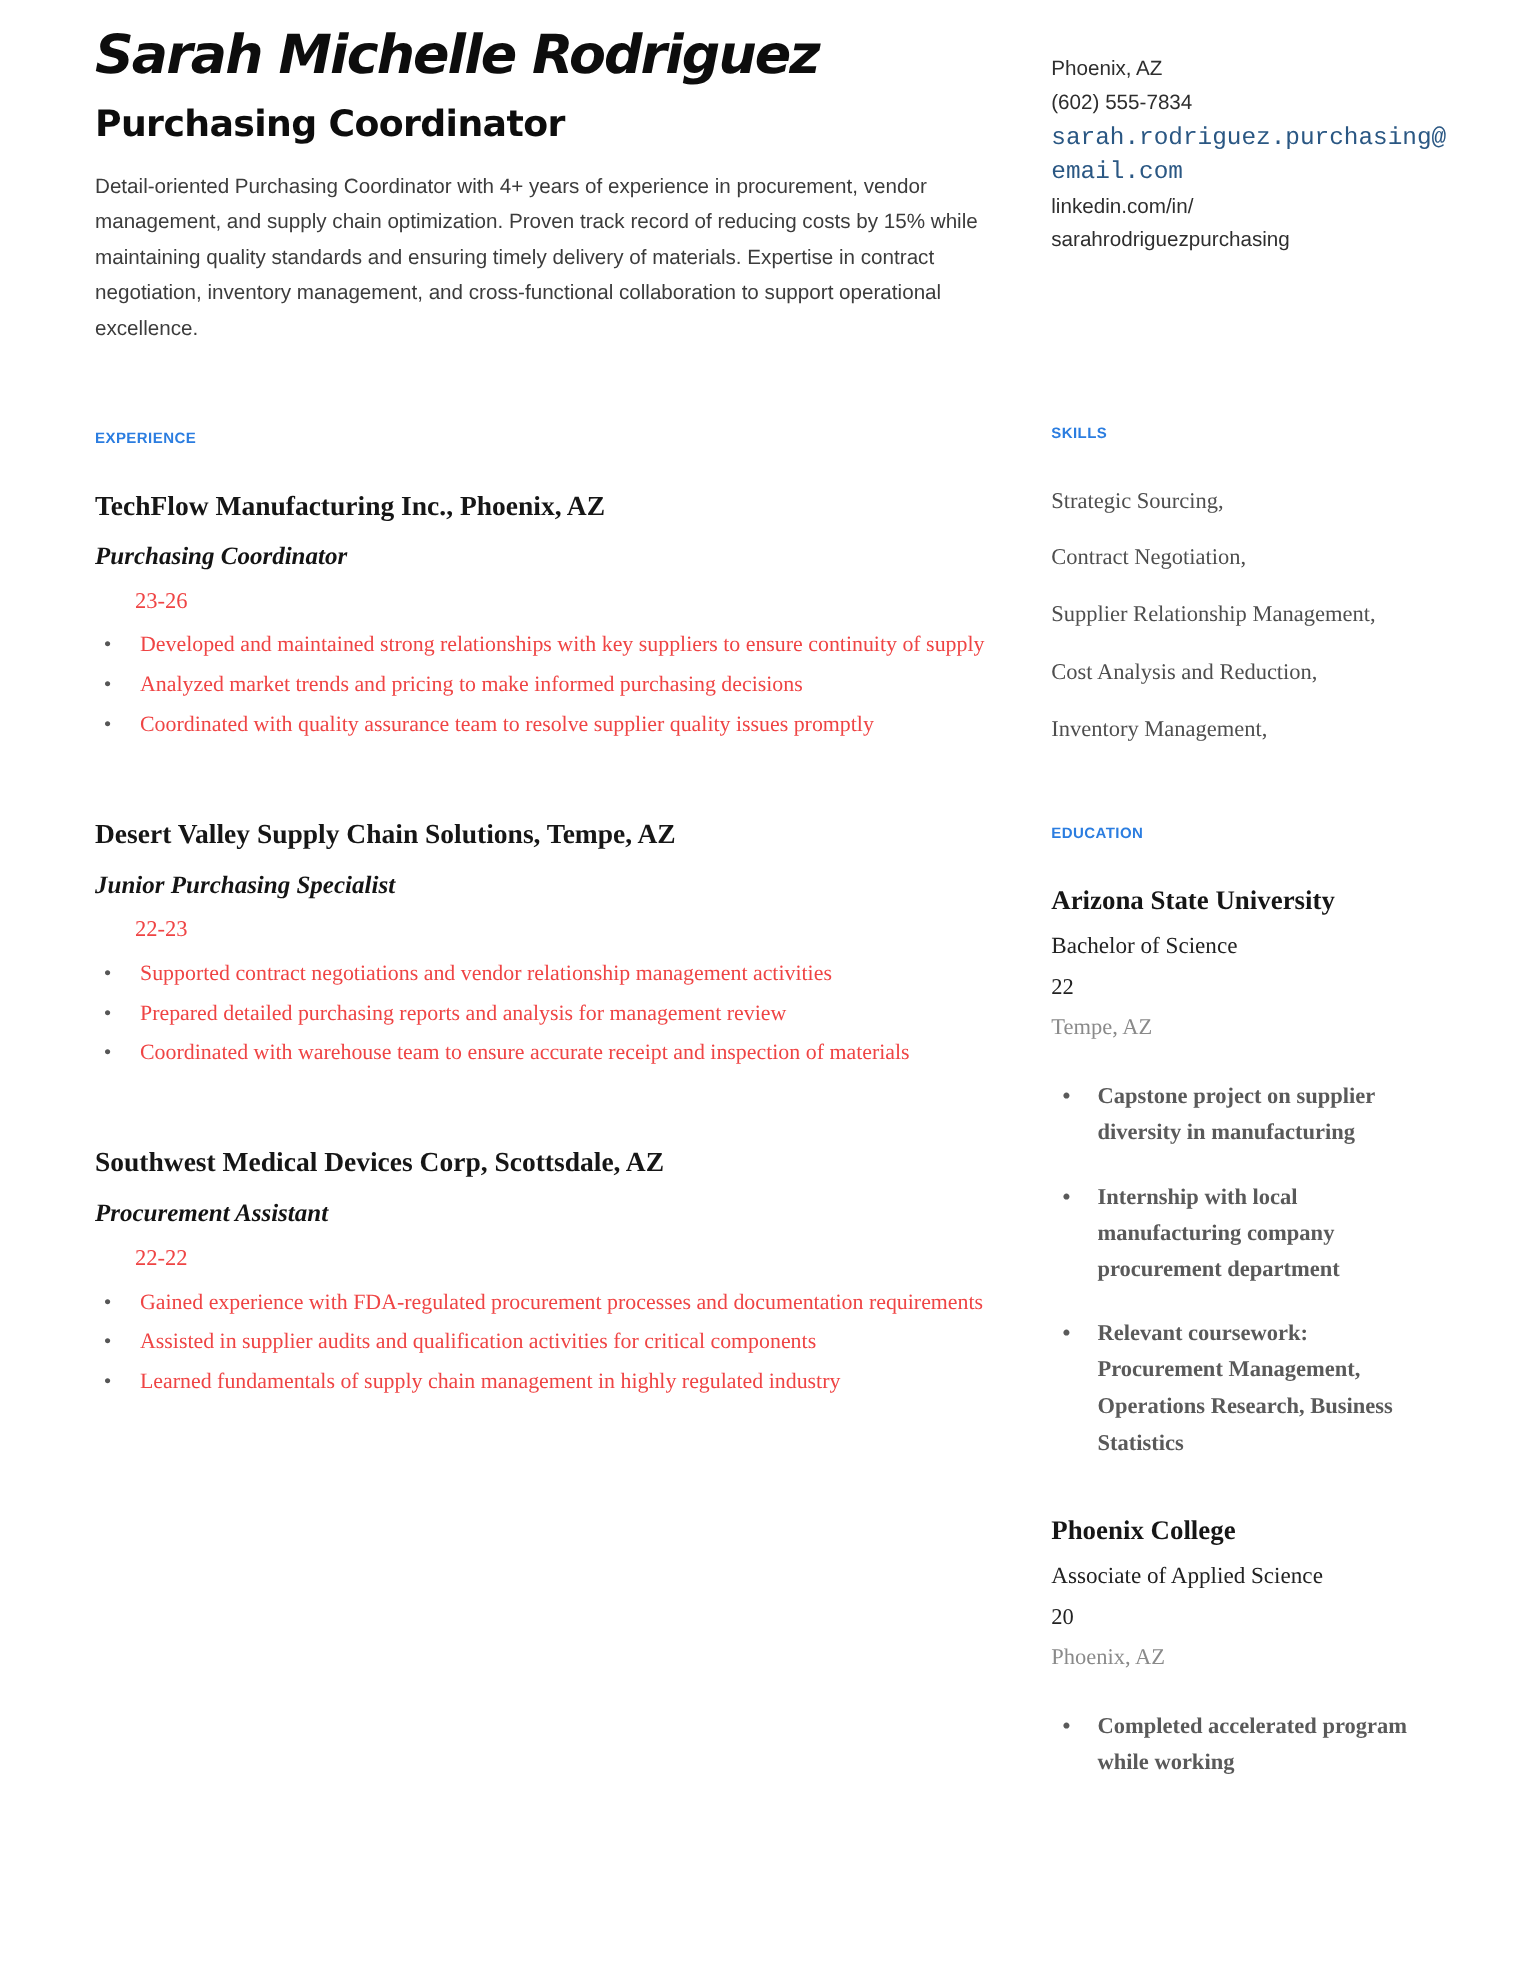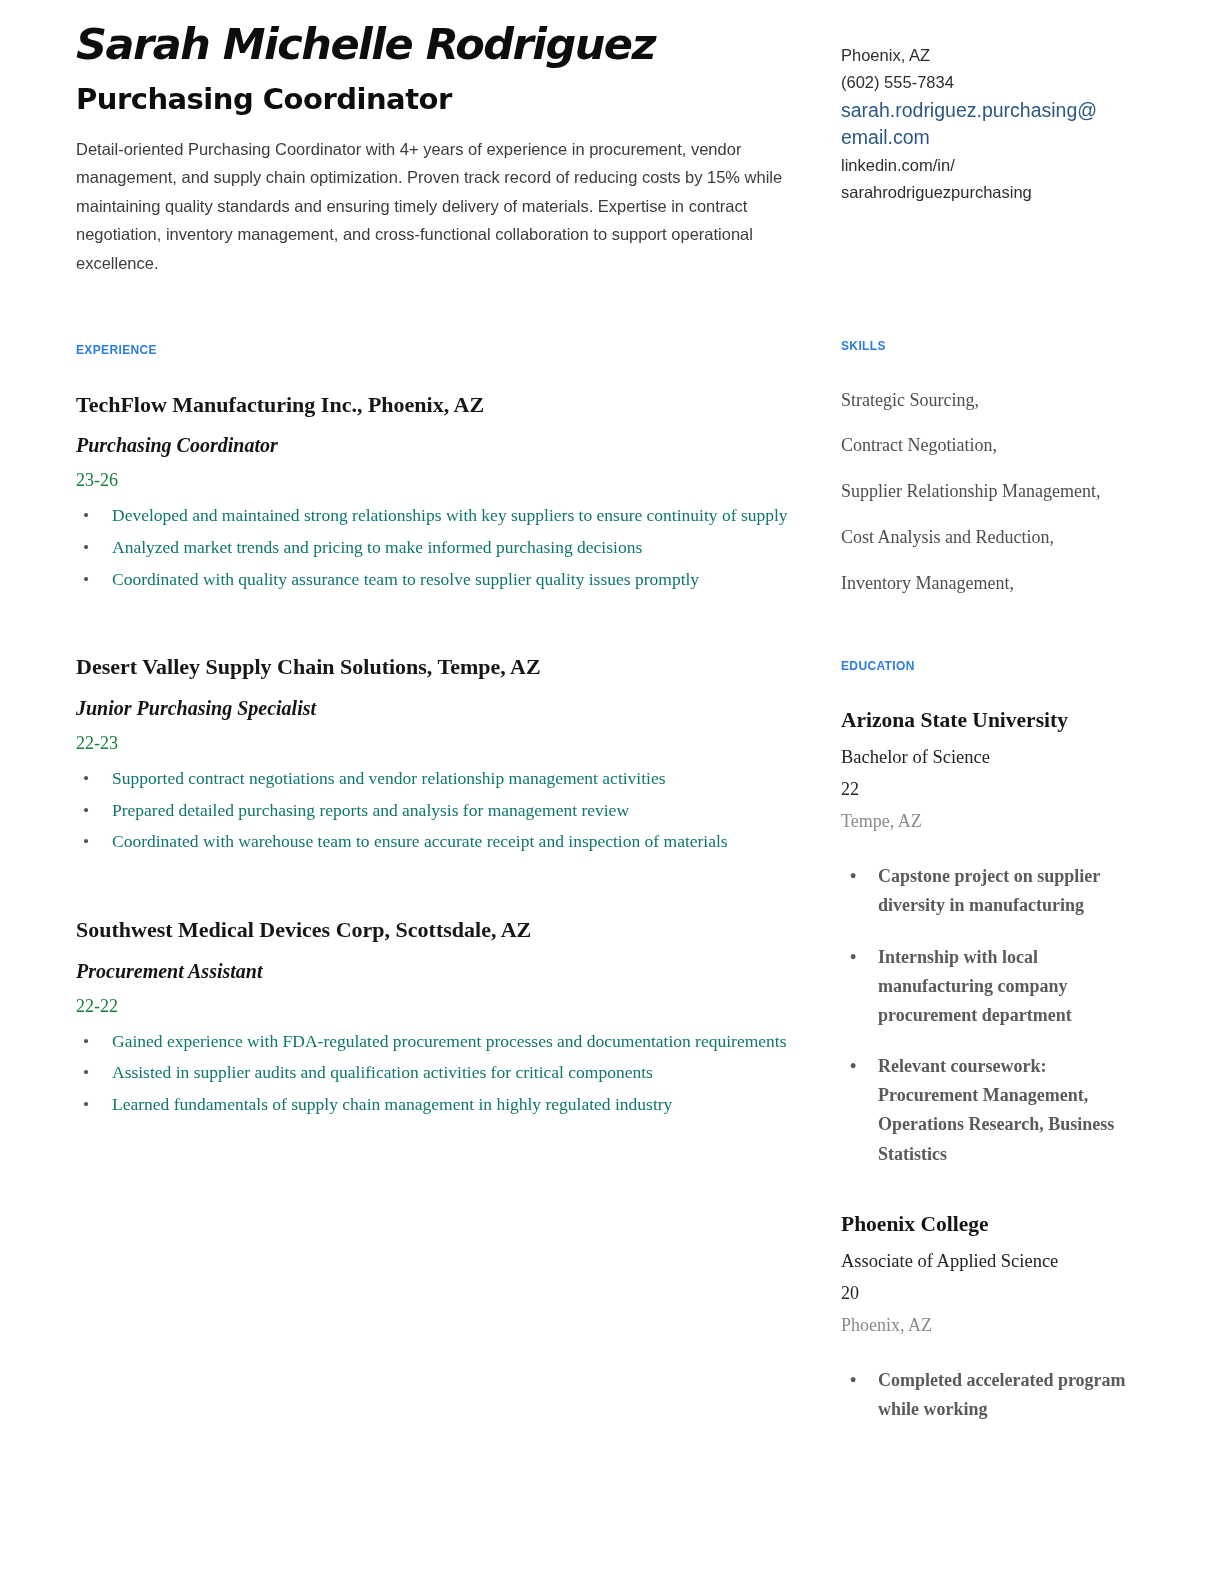--- a/index.html
+++ b/index.html
@@ -52,39 +52,39 @@
   }
   .position {
     margin: 15px 0 0 0;
     font-family: "Liberation Serif", "DejaVu Serif", serif;
     font-style: italic; font-weight: 700; font-size: 20px; line-height: 1.2;
     color: #141414;
   }
   .dates {
     margin-top: 13px;
     font-family: "Liberation Serif", "DejaVu Serif", serif;
-    font-size: 18px; color: #15803d;
+    font-size: 18px; color: #ef4444; margin-left: 32px;
   }
   .job-bullets { list-style: none; margin: 10px 0 0 0; padding: 0; }
   .job-bullets li {
     position: relative; padding-left: 36px; margin-bottom: 3px;
     font-family: "Liberation Serif", "DejaVu Serif", serif;
-    font-size: 17.5px; line-height: 1.64; color: #0f766e;
+    font-size: 17.5px; line-height: 1.64; color: #ef4444;
   }
   .job-bullets li::before {
     content: "\2022"; position: absolute; left: 7px; top: 0;
     color: #565656;
   }
 
   
   .contact { margin-top: 20px; font-size: 16.5px; line-height: 1.65; color: #2e2e2e; }
   .contact-line { display: block; }
   .email-link {
     display: block; margin: 1px 0;
-    font-family: Liberation Sans, sans-serif;
+    font-family: Liberation Mono, monospace;
     font-size: 19.5px; line-height: 1.38;
     color: var(--link, #2a5783); text-decoration: none;
   }
   .email-link span { display: block; }
   .linkedin span { display: block; }
 
   .skills-heading { margin-top: 132px; }
   .skills-list { list-style: none; margin: 36px 0 2px 0; padding: 0; }
   .skills-list li {
     font-family: "Liberation Serif", "DejaVu Serif", serif;

